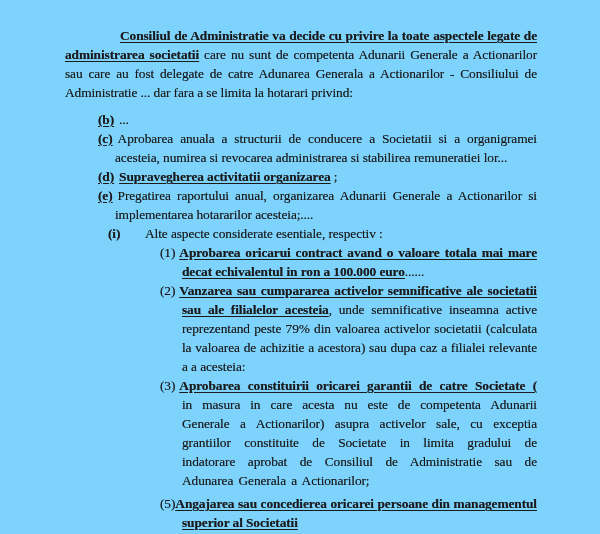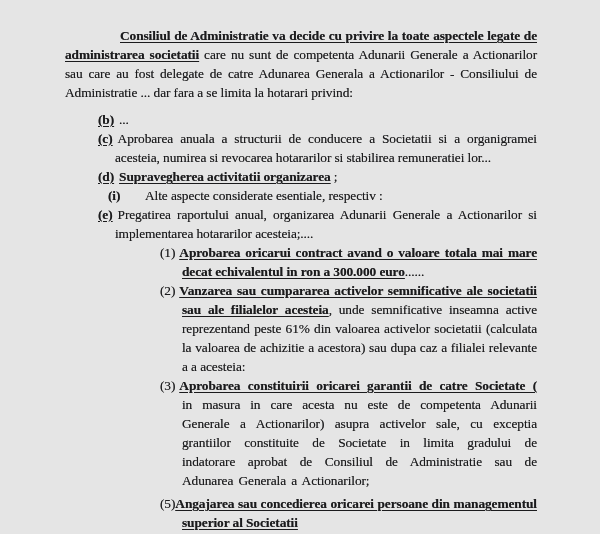--- a/index.html
+++ b/index.html
@@ -5,21 +5,21 @@
   html, body {
     margin: 0;
     padding: 0;
     background: #ffffff;
   }
   .page {
     position: relative;
     width: 600px;
     height: 534px;
     box-sizing: border-box;
-    background: #e5e5e5;
+    background: #7dd3fc;
     padding: 26px 63px 0 65px;
     overflow: hidden;
     font-family: "Liberation Serif", "DejaVu Serif", serif;
     font-size: 13.4px;
     line-height: 19px;
     color: #1b1b1d;
     letter-spacing: -0.1px;
     text-shadow: 0 0 0.3px rgba(20,20,20,0.55);
   }
   p, div.li {
@@ -77,29 +77,29 @@
 </head>
 <body>
 
 <div class="page">
 
   <p class="intro"><span class="bu">Consiliul de Administratie va decide cu privire la toate aspectele legate de administrarea societatii</span><span> care nu sunt de competenta Adunarii Generale a Actionarilor sau care au fost delegate de catre Adunarea Generala a Actionarilor - Consiliului de Administratie ... dar fara a se limita la hotarari privind:</span></p>
 
 
   <div class="li ltr"><span class="marker">(b)</span><span class="bu"></span><span>...</span></div>
 
-  <div class="li ltr"><span class="marker">(c)</span><span class="bu"></span><span>Aprobarea anuala a structurii de conducere a Societatii si a organigramei acesteia, numirea si revocarea hotararilor si stabilirea remuneratiei lor...</span></div>
+  <div class="li ltr"><span class="marker">(c)</span><span class="bu"></span><span>Aprobarea anuala a structurii de conducere a Societatii si a organigramei acesteia, numirea si revocarea administrarea si stabilirea remuneratiei lor...</span></div>
 
   <div class="li ltr"><span class="marker">(d)</span><span class="bu">Supravegherea activitatii organizarea</span><span> ;</span></div>
 
+  <div class="li ltr"><span class="marker">(e)</span><span class="bu"></span><span>Pregatirea raportului anual, organizarea Adunarii Generale a Actionarilor si implementarea hotararilor acesteia;....</span></div>
+
   <div class="li sub"><span class="marker">(i)</span><span>Alte aspecte considerate esentiale, respectiv :</span></div>
 
-  <div class="li ltr"><span class="marker">(e)</span><span class="bu"></span><span>Pregatirea raportului anual, organizarea Adunarii Generale a Actionarilor si implementarea hotararilor acesteia;....</span></div>
+  <div class="li num"><span class="marker">(1)</span><span class="bu">Aprobarea oricarui contract avand o valoare totala mai mare decat echivalentul in ron a 100.000 euro</span><span>......</span></div>
 
-  <div class="li num"><span class="marker">(1)</span><span class="bu">Aprobarea oricarui contract avand o valoare totala mai mare decat echivalentul in ron a 300.000 euro</span><span>......</span></div>
-
-  <div class="li num"><span class="marker">(2)</span><span class="bu">Vanzarea sau cumpararea activelor semnificative ale societatii sau ale filialelor acesteia</span><span>, unde semnificative inseamna active reprezentand peste 61%  din valoarea activelor societatii (calculata la valoarea de achizitie a acestora) sau dupa caz a filialei relevante a a acesteia:</span></div>
+  <div class="li num"><span class="marker">(2)</span><span class="bu">Vanzarea sau cumpararea activelor semnificative ale societatii sau ale filialelor acesteia</span><span>, unde semnificative inseamna active reprezentand peste 79%  din valoarea activelor societatii (calculata la valoarea de achizitie a acestora) sau dupa caz a filialei relevante a a acesteia:</span></div>
 
   <div class="li num loose"><span class="marker">(3)</span><span class="bu">Aprobarea constituirii oricarei garantii de catre Societate (</span><span> in masura in care acesta nu este de competenta Adunarii Generale a Actionarilor) asupra activelor sale, cu exceptia grantiilor constituite de Societate in limita gradului de indatorare aprobat de Consiliul de Administratie sau de Adunarea Generala a Actionarilor;</span></div>
 
   <div class="li num item5"><span class="marker nospace">(5)</span><span class="bu">Angajarea sau concedierea oricarei persoane din managementul superior al Societatii</span><span></span></div>
 
 </div>
 
 </body></html>

